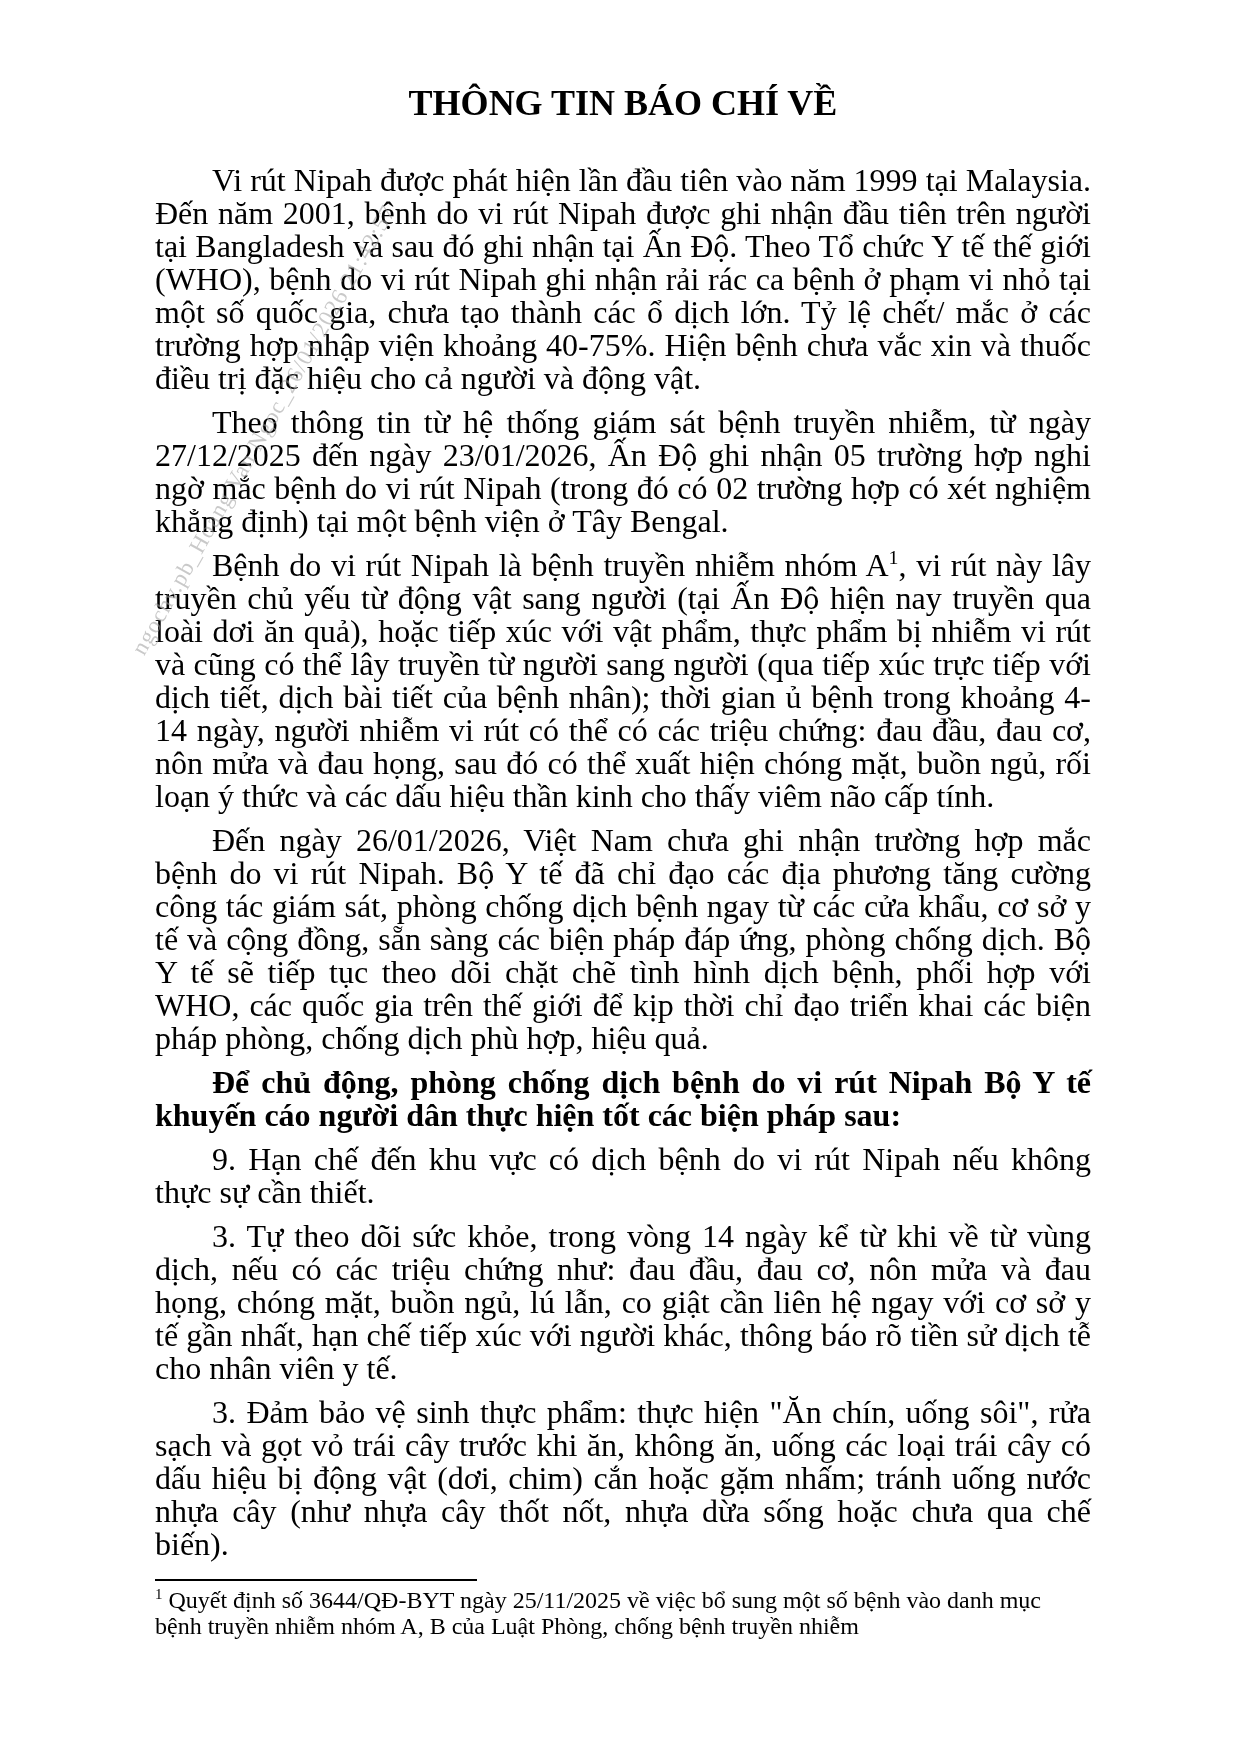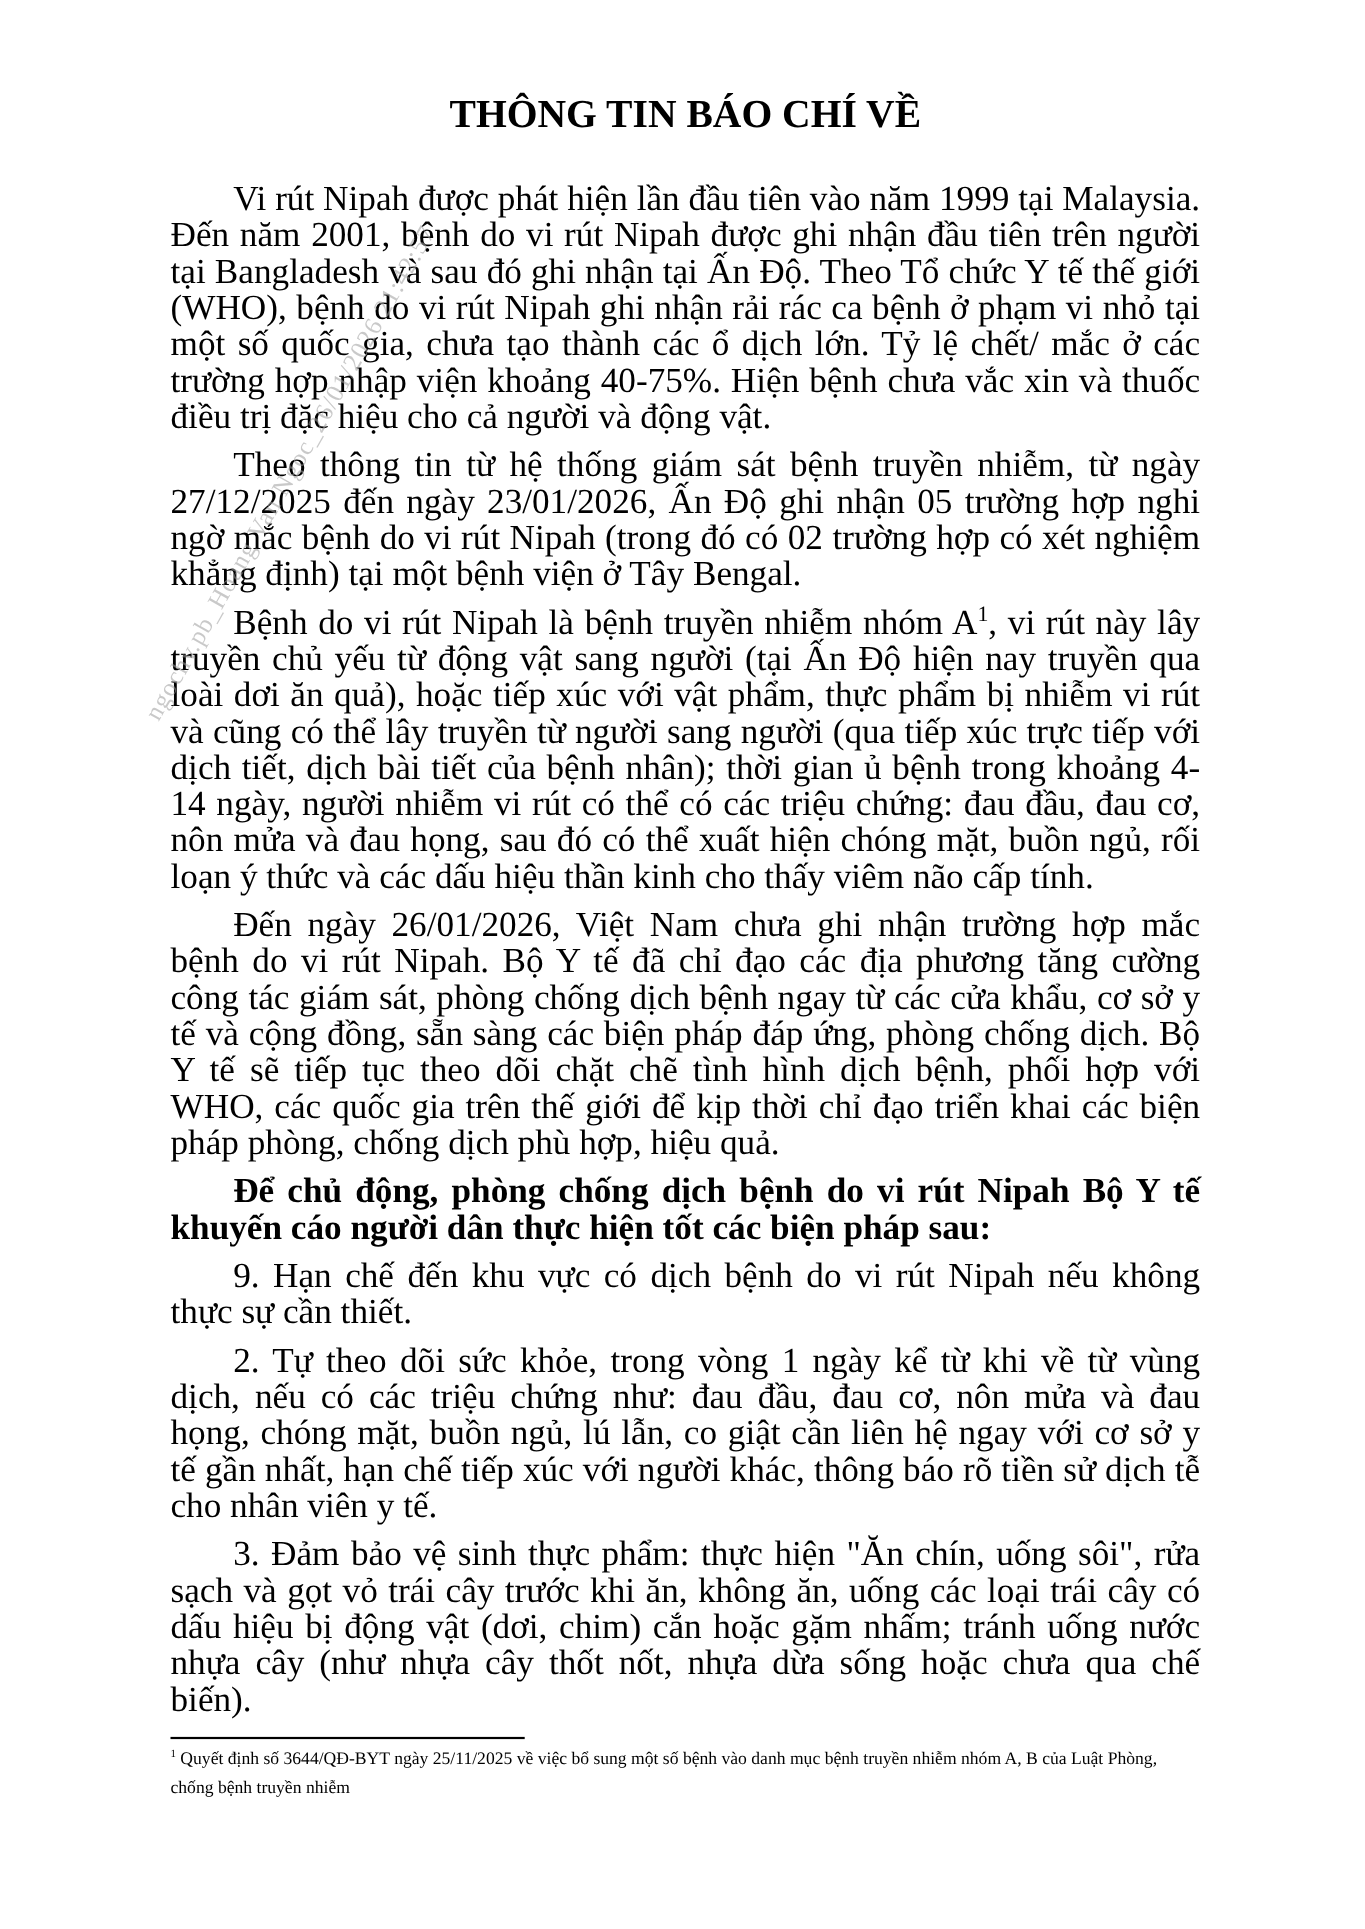--- a/index.html
+++ b/index.html
@@ -47,21 +47,21 @@
   }
   .doc-body .body-p:first-child { margin-top: 0; }
   .body-p.bold { font-weight: bold; }
   sup.fn-ref {
     font-size: 0.62em;
     line-height: 0;
     vertical-align: super;
   }
   .footnote {
     margin-top: 18px;
-    font-size: 16px;
+    font-size: 24px;
     line-height: 26px;
   }
   .footnote-rule {
     width: 322px;
     border: 0;
     border-top: 2px solid #000000;
     margin: 0 0 6px 0;
   }
   .footnote-text {
     margin: 0;
@@ -99,21 +99,21 @@
     <p class="body-p">Theo thông tin từ hệ thống giám sát bệnh truyền nhiễm, từ ngày 27/12/2025 đến ngày 23/01/2026, Ấn Độ ghi nhận 05 trường hợp nghi ngờ mắc bệnh do vi rút Nipah (trong đó có 02 trường hợp có xét nghiệm khẳng định) tại một bệnh viện ở Tây Bengal.</p>
 
     <p class="body-p"><span>Bệnh do vi rút Nipah là bệnh truyền nhiễm nhóm A</span><sup class="fn-ref">1</sup><span>, vi rút này lây truyền chủ yếu từ động vật sang người (tại Ấn Độ hiện nay truyền qua loài dơi ăn quả), hoặc tiếp xúc với vật phẩm, thực phẩm bị nhiễm vi rút và cũng có thể lây truyền từ người sang người (qua tiếp xúc trực tiếp với dịch tiết, dịch bài tiết của bệnh nhân); thời gian ủ bệnh trong khoảng 4-14 ngày, người nhiễm vi rút có thể có các triệu chứng: đau đầu, đau cơ, nôn mửa và đau họng, sau đó có thể xuất hiện chóng mặt, buồn ngủ, rối loạn ý thức và các dấu hiệu thần kinh cho thấy viêm não cấp tính.</span></p>
 
     <p class="body-p">Đến ngày 26/01/2026, Việt Nam chưa ghi nhận trường hợp mắc bệnh do vi rút Nipah. Bộ Y tế đã chỉ đạo các địa phương tăng cường công tác giám sát, phòng chống dịch bệnh ngay từ các cửa khẩu, cơ sở y tế và cộng đồng, sẵn sàng các biện pháp đáp ứng, phòng chống dịch. Bộ Y tế sẽ tiếp tục theo dõi chặt chẽ tình hình dịch bệnh, phối hợp với WHO, các quốc gia trên thế giới để kịp thời chỉ đạo triển khai các biện pháp phòng, chống dịch phù hợp, hiệu quả.</p>
 
     <p class="body-p bold">Để chủ động, phòng chống dịch bệnh do vi rút Nipah Bộ Y tế khuyến cáo người dân thực hiện tốt các biện pháp sau:</p>
 
     <p class="body-p">9. Hạn chế đến khu vực có dịch bệnh do vi rút Nipah nếu không thực sự cần thiết.</p>
 
-    <p class="body-p">2. Tự theo dõi sức khỏe, trong vòng 1 ngày kể từ khi về từ vùng dịch, nếu có các triệu chứng như: đau đầu, đau cơ, nôn mửa và đau họng, chóng mặt, buồn ngủ, lú lẫn, co giật cần liên hệ ngay với cơ sở y tế gần nhất, hạn chế tiếp xúc với người khác, thông báo rõ tiền sử dịch tễ cho nhân viên y tế.</p>
+    <p class="body-p">3. Tự theo dõi sức khỏe, trong vòng 14 ngày kể từ khi về từ vùng dịch, nếu có các triệu chứng như: đau đầu, đau cơ, nôn mửa và đau họng, chóng mặt, buồn ngủ, lú lẫn, co giật cần liên hệ ngay với cơ sở y tế gần nhất, hạn chế tiếp xúc với người khác, thông báo rõ tiền sử dịch tễ cho nhân viên y tế.</p>
 
     <p class="body-p">3. Đảm bảo vệ sinh thực phẩm: thực hiện "Ăn chín, uống sôi", rửa sạch và gọt vỏ trái cây trước khi ăn, không ăn, uống các loại trái cây có dấu hiệu bị động vật (dơi, chim) cắn hoặc gặm nhấm; tránh uống nước nhựa cây (như nhựa cây thốt nốt, nhựa dừa sống hoặc chưa qua chế biến).</p>
 
 
   </div>
 
   <div class="footnote">
     <hr class="footnote-rule">
     <p class="footnote-text"><sup class="fn-ref">1</sup> <span>Quyết định số 3644/QĐ-BYT ngày 25/11/2025 về việc bổ sung một số bệnh vào danh mục bệnh truyền nhiễm nhóm A, B của Luật Phòng, chống bệnh truyền nhiễm</span></p>
   </div>

